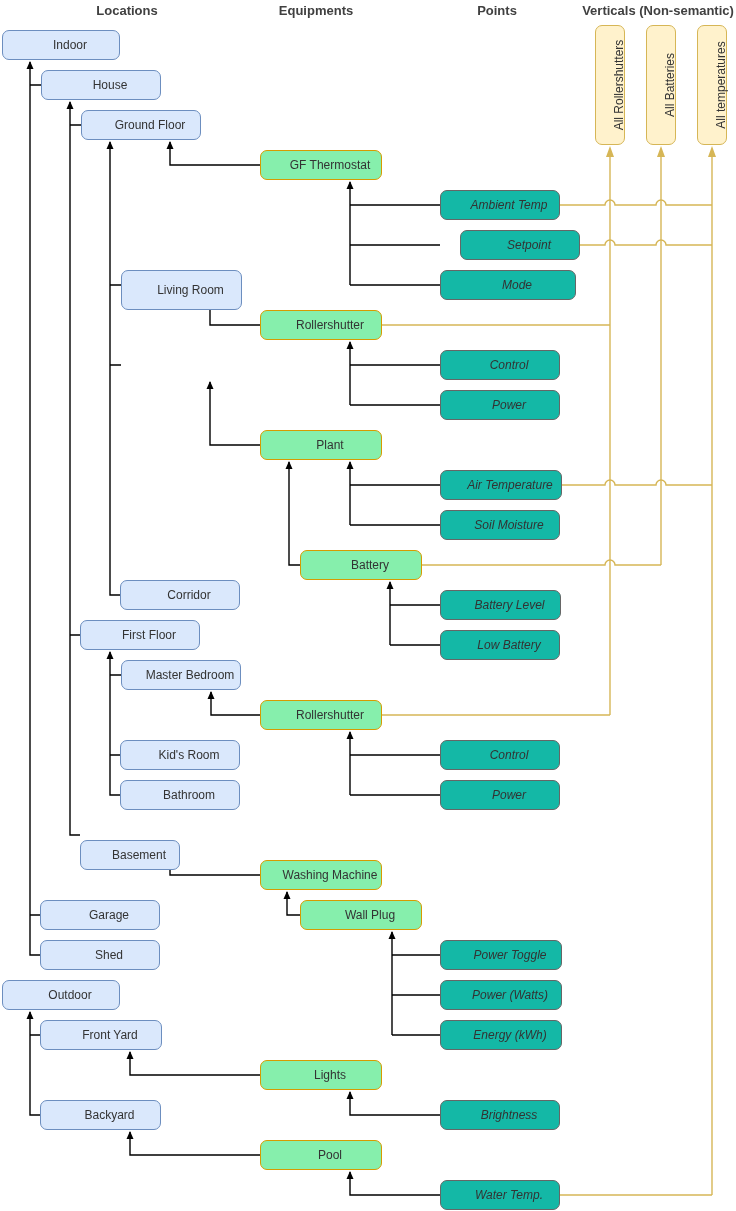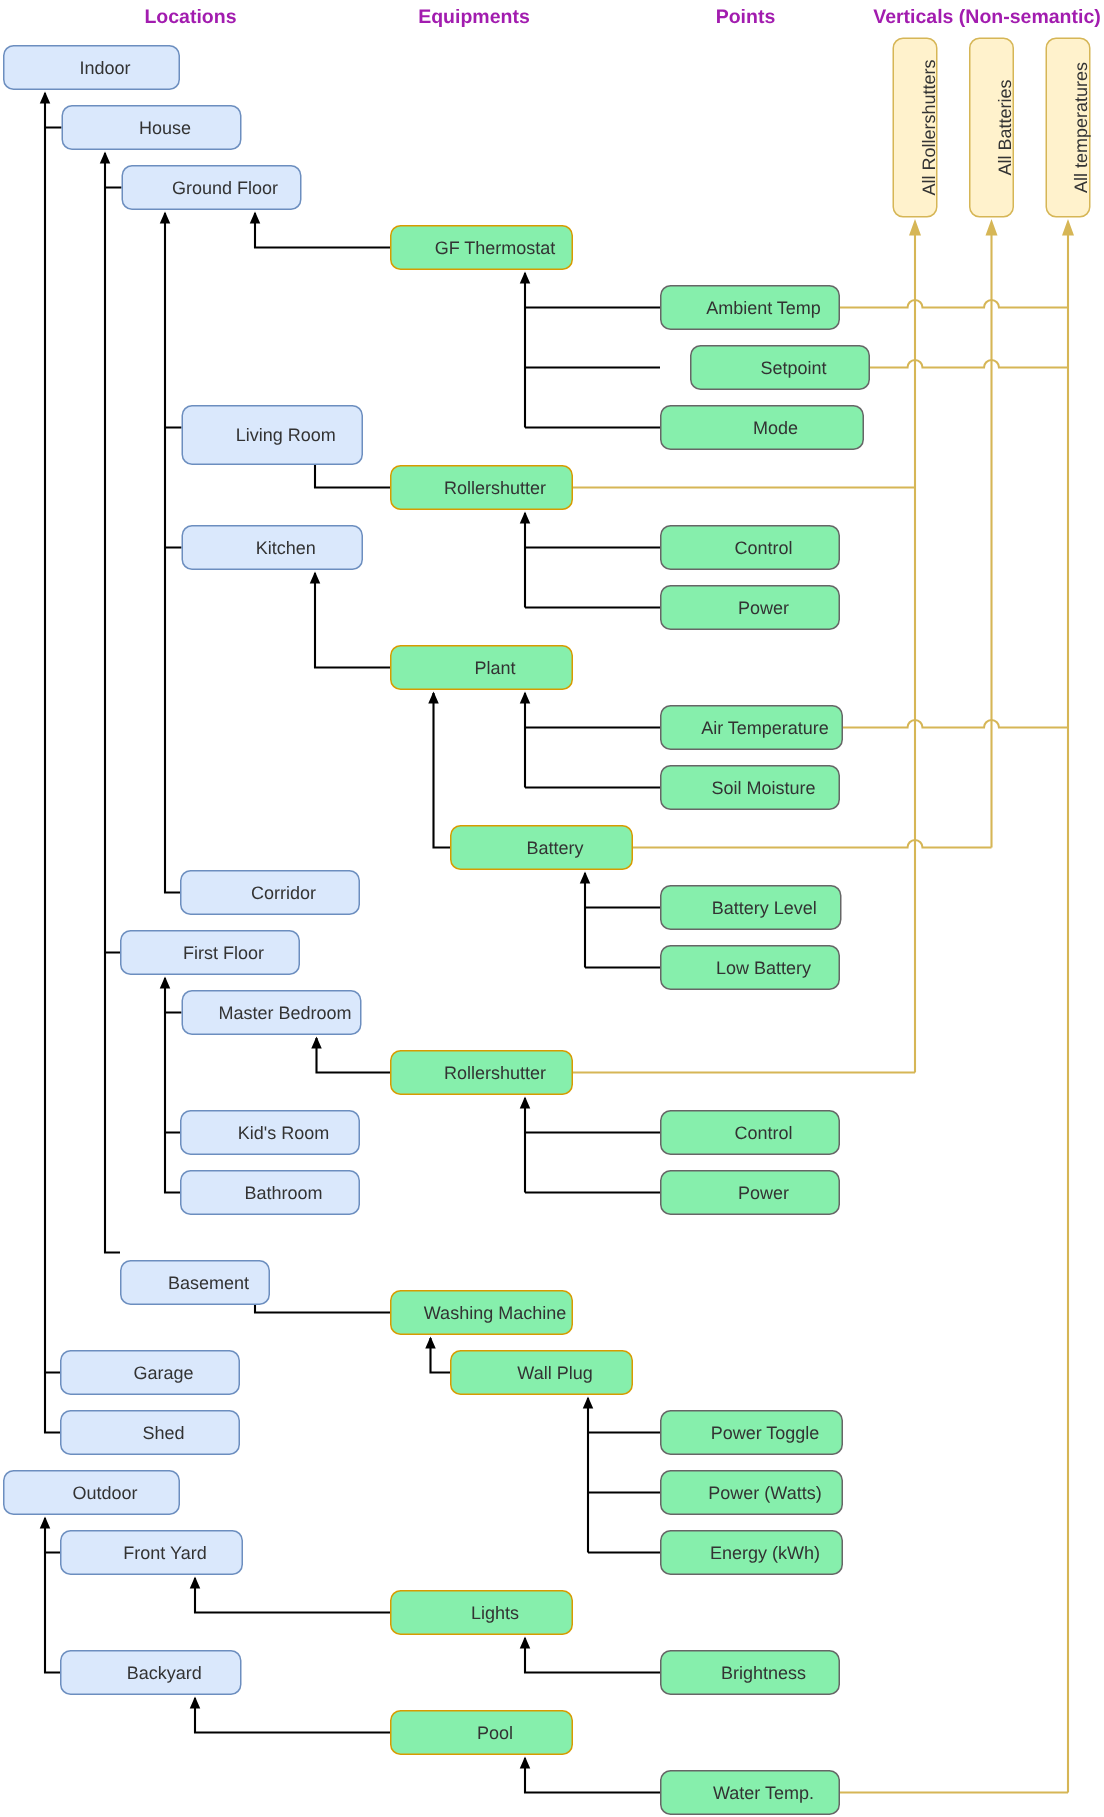--- a/index.html
+++ b/index.html
@@ -3,29 +3,29 @@
 <meta charset="utf-8">
 <style>
   html,body{margin:0;padding:0;background:#ffffff;}
   .canvas{
     position:relative;width:736px;height:1211px;background:#ffffff;
     font-family:"Liberation Sans",sans-serif;overflow:hidden;
   }
   .edges{position:absolute;left:0;top:0;width:736px;height:1211px;}
   .col-header{
     position:absolute;top:3px;transform:translateX(-50%);
-    font-size:13px;font-weight:bold;color:#a21caf;white-space:nowrap;
+    font-size:13px;font-weight:bold;color:#404040;white-space:nowrap;
   }
   .box{
     position:absolute;box-sizing:border-box;display:flex;align-items:center;justify-content:center;
     font-size:12px;color:#333;border-radius:7px;white-space:nowrap;text-align:center;padding-left:18px;
   }
   .loc{background:#dae8fc;border:1px solid #6c8ebf;}
   .equip{background:#86efac;border:1px solid #d79b00;}
-  .point{background:#86efac;border:1px solid #666666;}
+  .point{background:#14b8a6;border:1px solid #666666;font-style:italic;}
   .vert{background:#fff2cc;border:1px solid #d6b656;}
   .vlabel{transform:rotate(-90deg);white-space:nowrap;font-size:12px;color:#333;}
 </style>
 </head>
 <body>
 
 <div class="canvas">
 
   <svg class="edges" viewBox="0 0 736 1211">
 
@@ -81,21 +81,20 @@
 
   <div class="col-header" style="left:127px">Locations</div>
   <div class="col-header" style="left:316px">Equipments</div>
   <div class="col-header" style="left:497px">Points</div>
   <div class="col-header" style="left:658px">Verticals (Non-semantic)</div>
 
   <div class="box loc" style="left:2px;top:30px;width:118px;height:30px">Indoor</div>
   <div class="box loc" style="left:41px;top:70px;width:120px;height:30px">House</div>
   <div class="box loc" style="left:81px;top:110px;width:120px;height:30px">Ground Floor</div>
   <div class="box loc" style="left:121px;top:270px;width:121px;height:40px">Living Room</div>
-  <div class="box loc" style="left:121px;top:350px;width:121px;height:30px">Kitchen</div>
   <div class="box loc" style="left:120px;top:580px;width:120px;height:30px">Corridor</div>
   <div class="box loc" style="left:80px;top:620px;width:120px;height:30px">First Floor</div>
   <div class="box loc" style="left:121px;top:660px;width:120px;height:30px">Master Bedroom</div>
   <div class="box loc" style="left:120px;top:740px;width:120px;height:30px">Kid's Room</div>
   <div class="box loc" style="left:120px;top:780px;width:120px;height:30px">Bathroom</div>
   <div class="box loc" style="left:80px;top:840px;width:100px;height:30px">Basement</div>
   <div class="box loc" style="left:40px;top:900px;width:120px;height:30px">Garage</div>
   <div class="box loc" style="left:40px;top:940px;width:120px;height:30px">Shed</div>
   <div class="box loc" style="left:2px;top:980px;width:118px;height:30px">Outdoor</div>
   <div class="box loc" style="left:40px;top:1020px;width:122px;height:30px">Front Yard</div>

